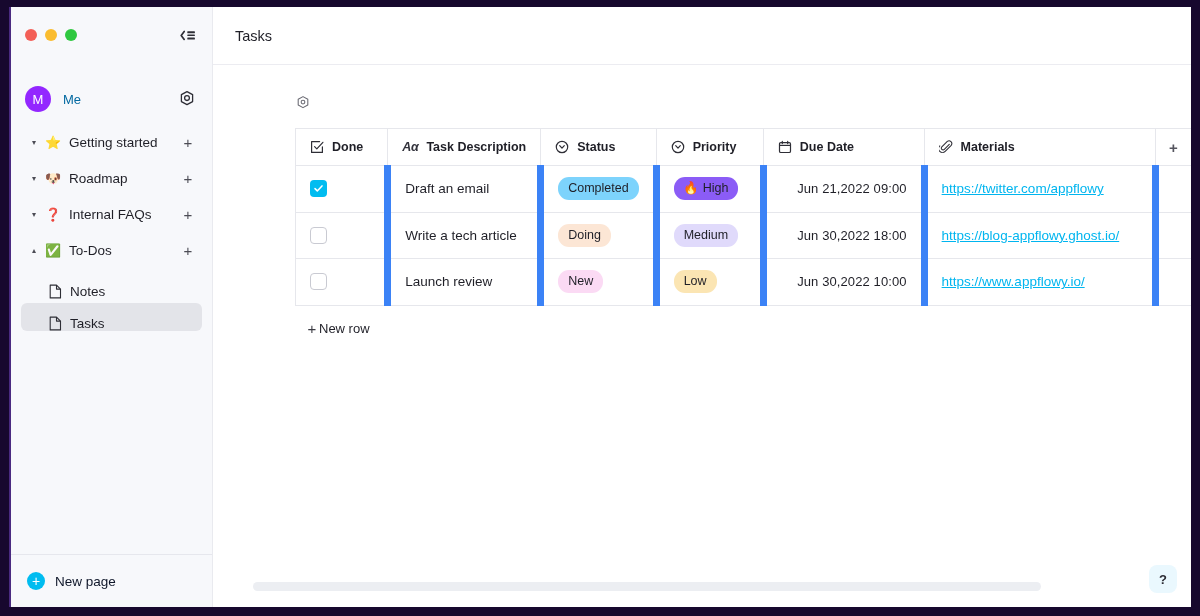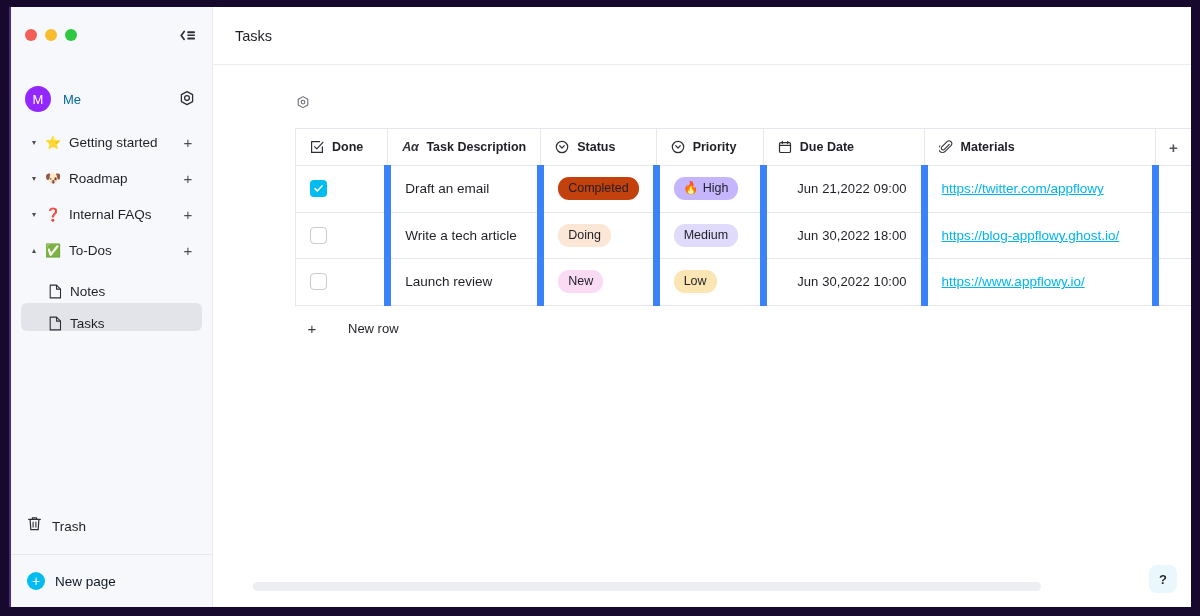--- a/index.html
+++ b/index.html
@@ -240,21 +240,21 @@
 
   .new-row {
     display: flex; align-items: center;
     height: 34px;
     margin-top: 6px;
     padding-left: 10px;
     width: 200px;
     cursor: pointer;
   }
   .new-row .plus { font-size: 15px; color: #3a3a42; width: 14px; text-align: center; }
-  .new-row .label { font-size: 13px; color: #1f1f27; margin-left: 29px; }
+  .new-row .label { font-size: 13px; color: #1f1f27; margin-left: 0; }
 
   .hscroll-track {
     position: absolute;
     left: 40px; bottom: 16px;
     width: 788px; height: 9px;
     background: #eceef2;
     border-radius: 5px;
     cursor: pointer;
   }
   .help-btn {
@@ -350,31 +350,20 @@
             <path d="M7.5 1.1 v4 h4" stroke="#2e2e36" stroke-width="1.1" stroke-linejoin="round"></path>
           </svg>
         </span>
         <span class="label">Tasks</span>
       </div>
 
     </div>
 
     <div class="sidebar-spacer"></div>
 
-    <div class="trash-row">
-      <span>
-        <svg width="15" height="16" viewBox="0 0 15 16" fill="none">
-          <path d="M1.7 3.4 h11.6" stroke="#2e2e36" stroke-width="1.2" stroke-linecap="round"></path>
-          <path d="M5.4 3.4 v-1.6 h4.2 v1.6" stroke="#2e2e36" stroke-width="1.2" stroke-linejoin="round"></path>
-          <path d="M3.1 3.4 l0.7 10.2 h7.4 l0.7-10.2" stroke="#2e2e36" stroke-width="1.2" stroke-linejoin="round"></path>
-          <path d="M6.1 6.1 v5 M8.9 6.1 v5" stroke="#2e2e36" stroke-width="1.1" stroke-linecap="round"></path>
-        </svg>
-      </span>
-      <span class="label">Trash</span>
-    </div>
 
     <div class="sidebar-divider"></div>
 
     <div class="newpage-row">
       <span class="newpage-circle">+</span>
       <span class="label">New page</span>
     </div>
 
   </div>
 
@@ -467,24 +456,24 @@
           <tr class="grid-row">
             <td class="gc">
               <div class="cb on">
                 <svg width="11" height="11" viewBox="0 0 11 11" fill="none">
                   <path d="M2 5.6 L4.3 7.9 L9 2.9" stroke="#ffffff" stroke-width="1.5" stroke-linecap="round" stroke-linejoin="round"></path>
                 </svg>
               </div>
             </td>
             <td class="gc">Draft an email</td>
             <td class="gc">
-              <span class="badge" style="background:#c2410c">Completed</span>
-            </td>
-            <td class="gc">
-              <span class="badge" style="background:#c4b5fd">🔥 High</span>
+              <span class="badge" style="background:#7dd3fc">Completed</span>
+            </td>
+            <td class="gc">
+              <span class="badge" style="background:#8b5cf6">🔥 High</span>
             </td>
             <td class="gc date-cell">Jun 21,2022  09:00</td>
             <td class="gc">
               <span class="link">https://twitter.com/appflowy</span>
             </td>
             <td class="addcol blank"></td>
           </tr>
 
           <tr class="grid-row">
             <td class="gc">

